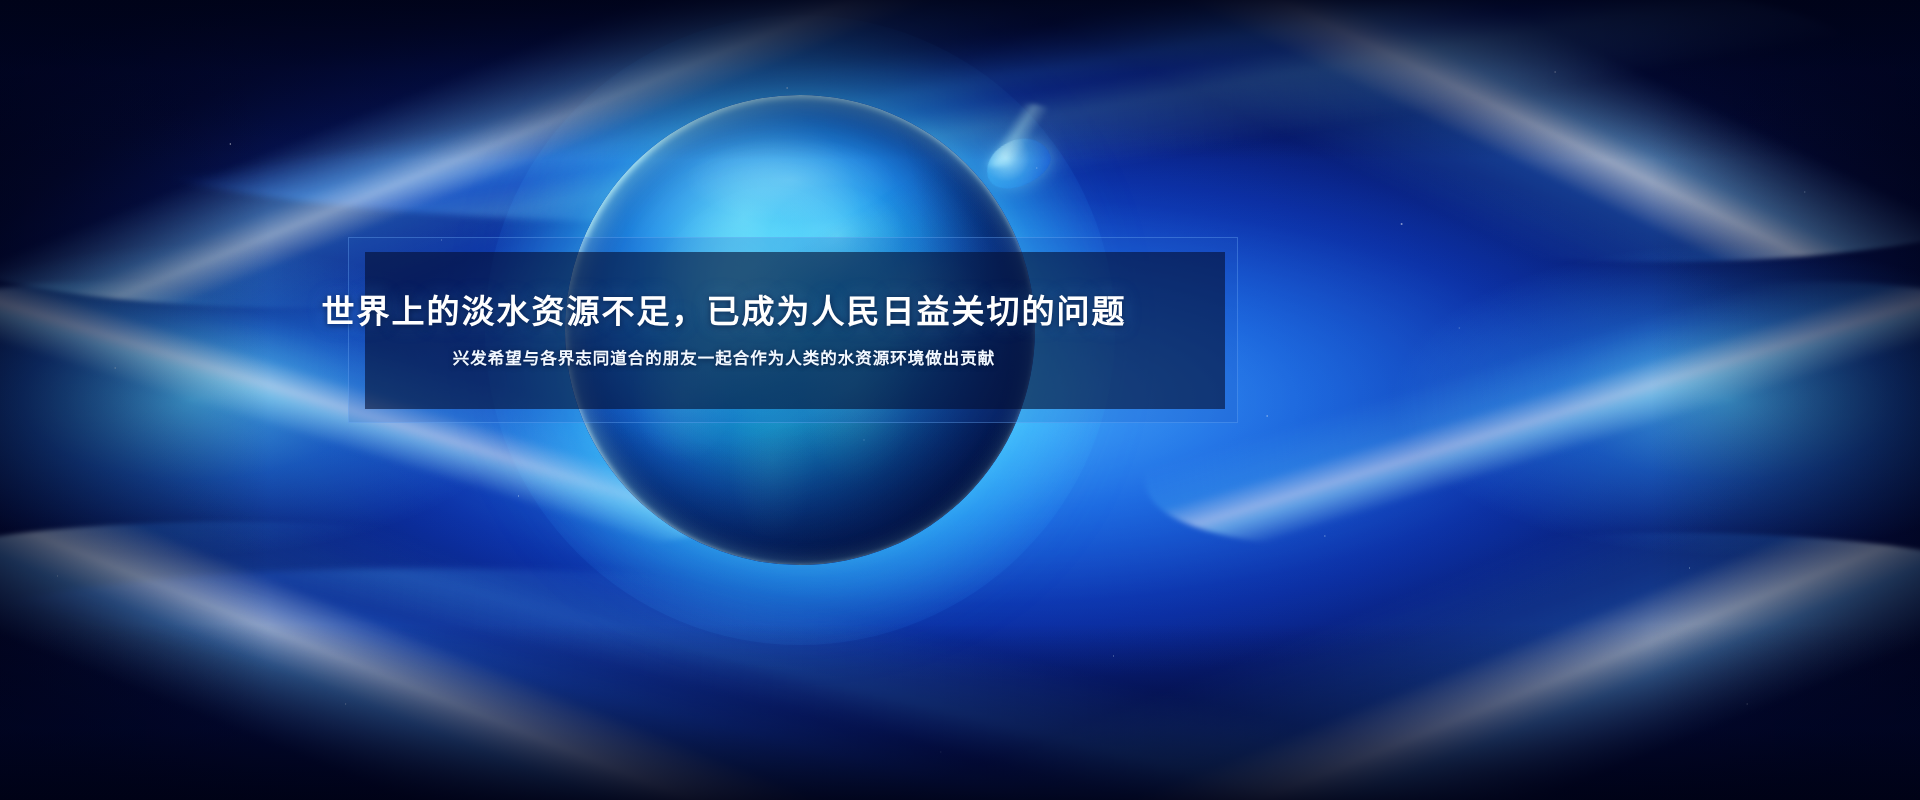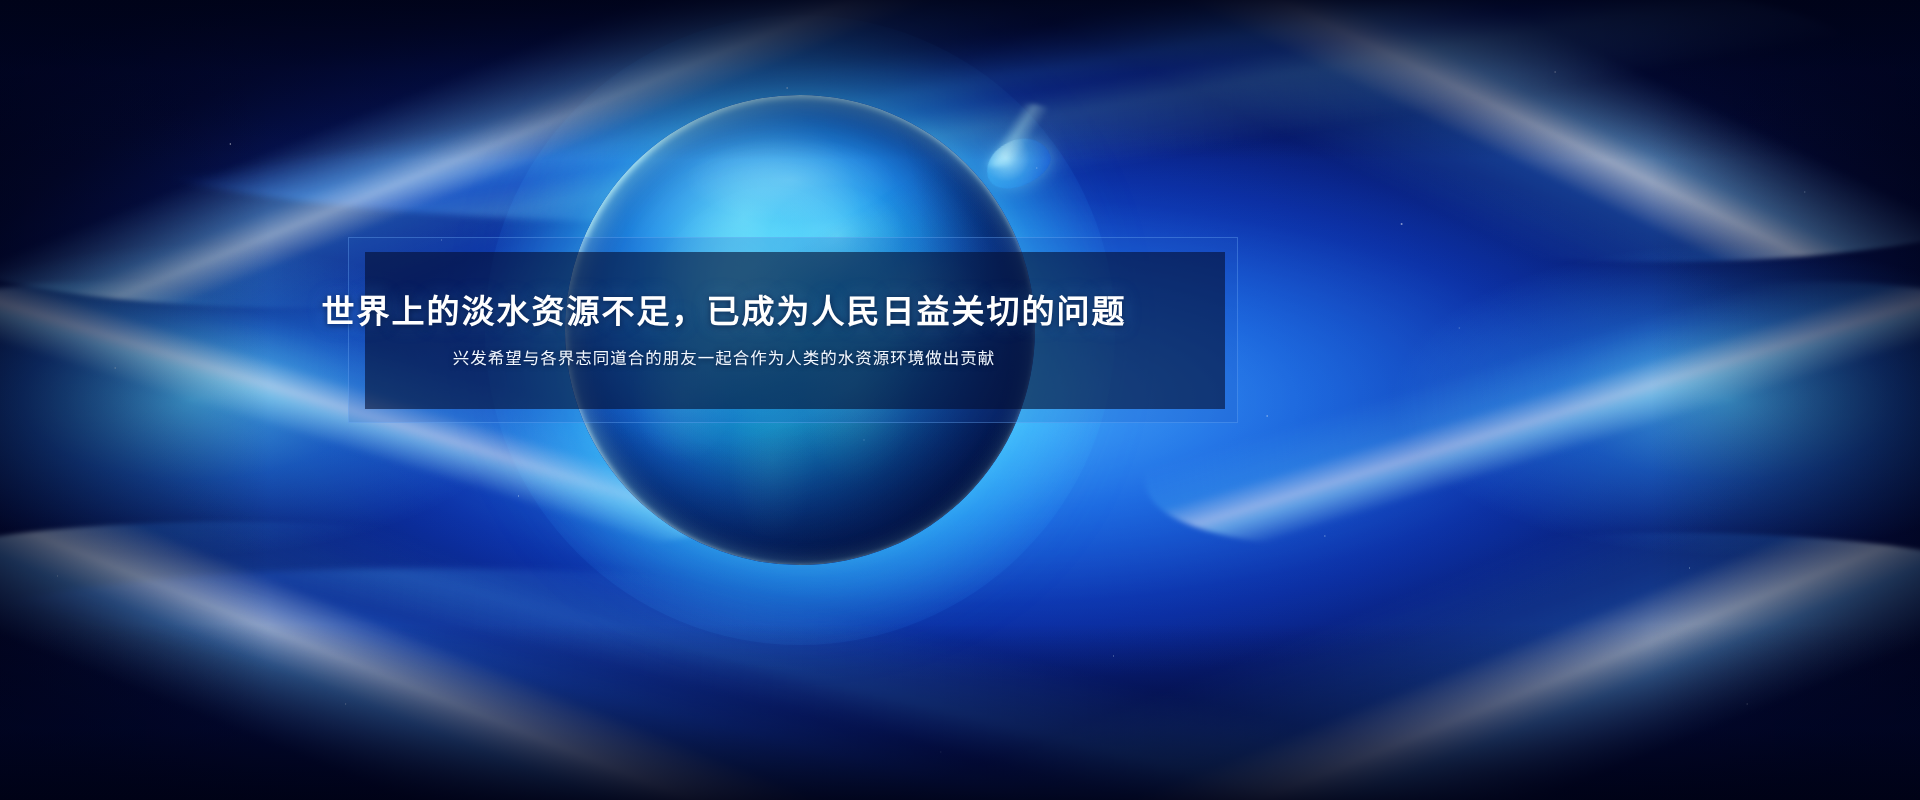--- a/index.html
+++ b/index.html
@@ -162,21 +162,21 @@
     font-weight:700;
     color:#ffffff;
     letter-spacing:2px;
     line-height:1.2;
     text-shadow:0 1px 6px rgba(0,20,60,.85), 0 0 18px rgba(90,180,255,.35);
     white-space:nowrap;
   }
   #subtitle{
     margin:0;
     font-size:16.5px;
-    font-weight:400;
+    font-weight:700;
     color:#f2f8ff;
     letter-spacing:1px;
     line-height:1.2;
     text-shadow:0 1px 5px rgba(0,18,55,.85);
     white-space:nowrap;
   }
 </style>
 </head>
 <body>
 

